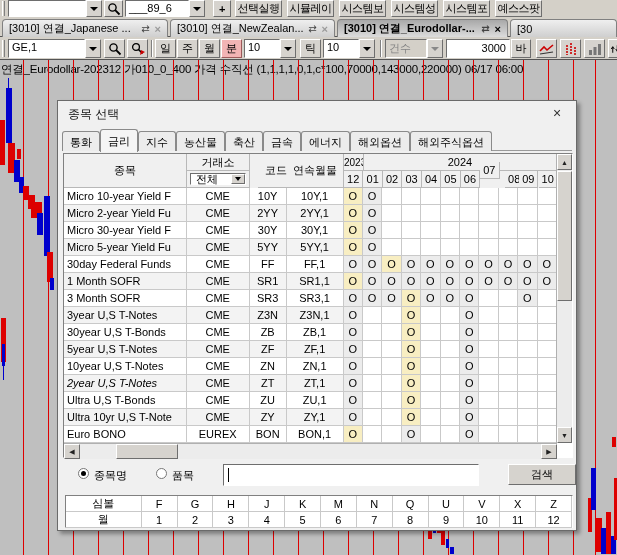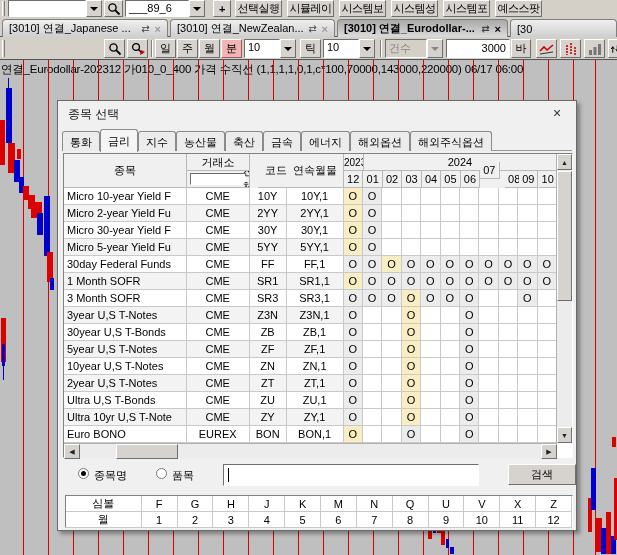--- a/index.html
+++ b/index.html
@@ -70,21 +70,21 @@
   .irow { position:absolute; left:0; width:493px; height:17px; display:flex; }
   .irow.alt .tc { background:#f3f3f3; }
   .tc { height:17px; border-right:1px solid #c9c9c9; border-bottom:1px solid #c9c9c9; background:#fff;
     display:flex; align-items:center; justify-content:center; overflow:hidden; white-space:nowrap; }
   .tc.name { justify-content:flex-start; padding-left:3px; }
   .mc { background:#fff !important; }
   .mc.on { background:#ececec !important; }
   .mc.hl { background:#f8eec2 !important; }
   .mini-combo { position:absolute; left:3px; right:3px; top:2px; bottom:2px; background:#fff;
     border:1px solid; border-color:#6e6e6e #fff #fff #6e6e6e; display:flex; align-items:center; }
-  .mini-combo .txt { flex:1; padding-left:16px;margin-left:36px; }
+  .mini-combo .txt { flex:1; padding-left:5px; }
   .mini-combo .dbtn { width:14px; height:100%; display:flex; align-items:center; justify-content:center; }
   
   .vscroll { position:absolute; right:0; top:0; width:16px; height:289px; background:#ececec; border-left:1px solid #b0b0b0; }
   .hscroll { position:absolute; left:0; top:289px; width:493px; height:16px; background:#ececec; border-top:1px solid #b0b0b0; }
   .sbtn { position:absolute; display:flex; align-items:center; justify-content:center; font-size:7px; color:#222; }
   .thumb { position:absolute; background:#d6d3ce; border:1px solid; border-color:#fff #6e6e6e #6e6e6e #fff; }
   
   .search-row { position:absolute; left:5px; top:363px; width:510px; height:22px; }
   .radio { position:absolute; top:4px; width:11px; height:11px; border-radius:50%;
     background:#fff; border:1px solid #777; }
@@ -153,20 +153,26 @@
         <div class="wtab-link">⇄</div>
         <div class="wtab-x">×</div>
       </div>
       <div class="wtab" style="left:510px;width:107px;">
         <div class="wtab-label" style="flex: 1 1 0%; overflow: hidden;">[30</div>
       </div>
     </div>
 
   <div class="tb2">
     <div class="gripper"></div>
+    <div class="combo" style="left:8px;top:2px;width:93px;height:19px;">
+      <div class="field">GE,1</div>
+      <div class="dbtn btn raised">
+          <div class="arrowdn"></div>
+        </div>
+    </div>
     <div class="tbtn btn raised" style="left:104px;width:21px;">
       <svg class="icon-svg" viewBox="0 0 16 14">
           <circle cx="6.5" cy="5.5" r="3.6" fill="none" stroke="#000" stroke-width="1.4"></circle>
           <line x1="9.2" y1="8.2" x2="13.5" y2="12.5" stroke="#000" stroke-width="1.8"></line>
         </svg>
     </div>
     <div class="tbtn btn raised" style="left:127px;width:21px;">
       <svg class="icon-svg" viewBox="0 0 16 14">
           <circle cx="6" cy="5" r="3.4" fill="none" stroke="#000" stroke-width="1.3"></circle>
           <path d="M8.5 7.5 L12.5 11.5" stroke="#000" stroke-width="1.6"></path>
@@ -504,21 +510,21 @@
             <div class="tc mc hl" style="width:19.45px;">O</div>
             <div class="tc mc" style="width:19.45px;"></div>
             <div class="tc mc" style="width:19.45px;"></div>
             <div class="tc mc on" style="width:19.45px;">O</div>
             <div class="tc mc" style="width:19.45px;"></div>
             <div class="tc mc" style="width:19.45px;"></div>
             <div class="tc mc" style="width:19.45px;"></div>
             <div class="tc mc" style="width:19.45px;"></div>
           </div>
           <div class="irow alt" style="top:187px;">
-            <div class="tc name" style="width:123px;">2year U,S T-Notes</div>
+            <div class="tc name" style="width:123px;font-style:italic;">2year U,S T-Notes</div>
             <div class="tc" style="width:63px;">CME</div>
             <div class="tc" style="width:37px;">ZT</div>
             <div class="tc" style="width:57px;">ZT,1</div>
             <div class="tc mc on" style="width:19.45px;">O</div>
             <div class="tc mc" style="width:19.45px;"></div>
             <div class="tc mc" style="width:19.45px;"></div>
             <div class="tc mc hl" style="width:19.45px;">O</div>
             <div class="tc mc" style="width:19.45px;"></div>
             <div class="tc mc" style="width:19.45px;"></div>
             <div class="tc mc on" style="width:19.45px;">O</div>

